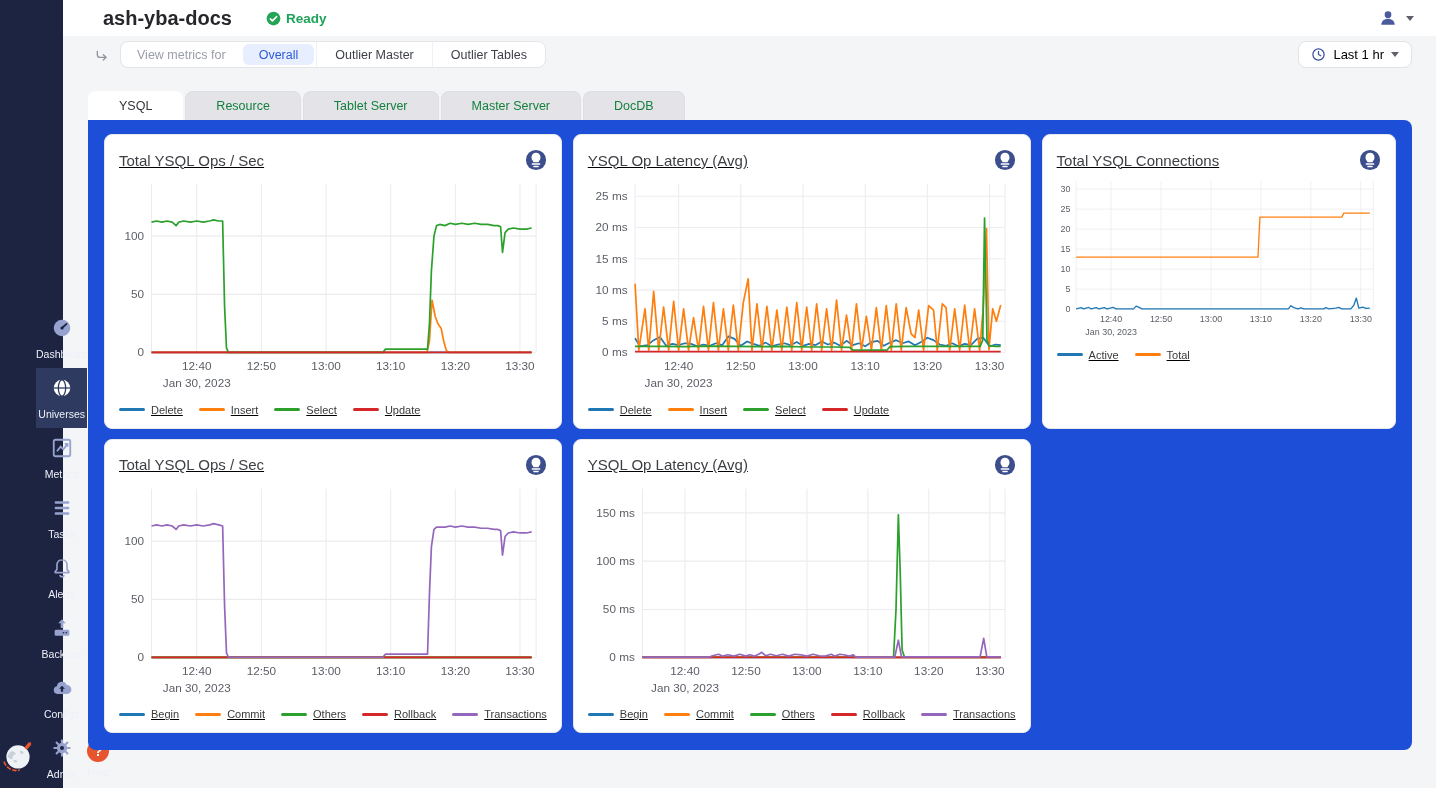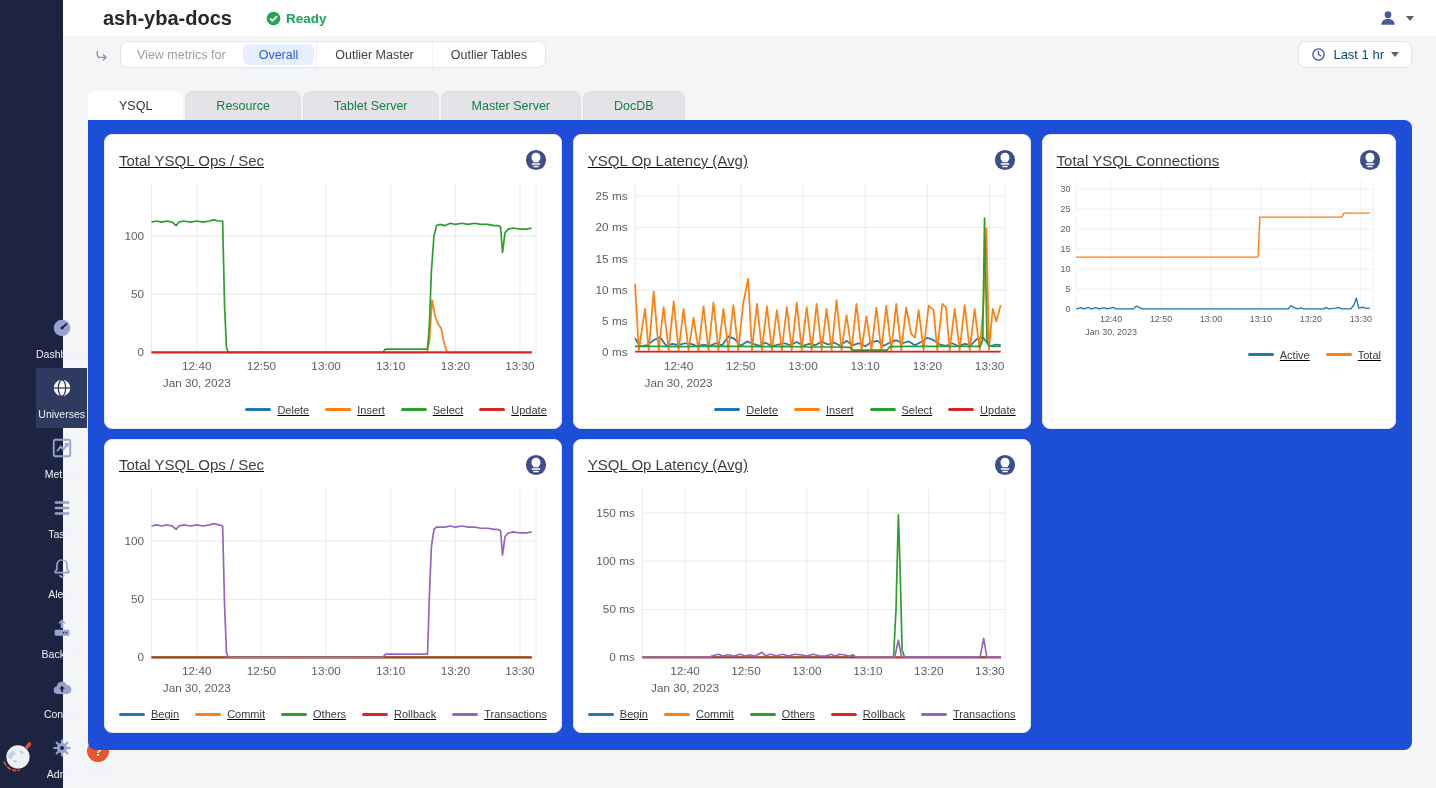--- a/index.html
+++ b/index.html
@@ -35,39 +35,39 @@
   
   .toolbar-row { display:flex; align-items:flex-start; padding:0 24px 0 31px; }
   .return-icon { margin-top:7px; }
   .view-tabs { display:flex; align-items:stretch; background:#fff; border:1px solid #e4e5e9;
     border-radius:8px; margin-left:10px; overflow:hidden; height:27px; }
   .view-label { font-size:12.5px; color:#9a9ea8; padding:6px 15px 0 16px; }
   .view-tab { border:none; background:transparent; font-size:12.5px; color:#3e4149;
     padding:0 18px; cursor:pointer; border-left:1px solid #f0f1f4; font-family:inherit; }
   .view-tab.active { background:#e7eeff; color:#2f5bd7; border-radius:6px; margin:2px 2px; padding:0 16px; border-left:none; }
   .time-range { margin-left:auto; display:flex; align-items:center; gap:7px; background:#fff;
-    border:1px solid #e2e3e7; border-radius:8px; padding:5px 12px; font-size:13px; color:#0c4a6e;
+    border:1px solid #e2e3e7; border-radius:8px; padding:5px 12px; font-size:13px; color:#000000;
     cursor:pointer; font-family:inherit; height:27px; }
 
   
   .metric-tabs { display:flex; margin:23px 24px 0 25px; position:relative;align-items:flex-end; }
   .metric-tab { border:1px solid #dedfe3; border-bottom:none; background:#e4e4e8; color:#15803d;
     font-size:12.5px; padding:7px 30px; border-radius:8px 8px 0 0; margin-right:2px; cursor:pointer; font-family:inherit; }
   .metric-tab.active { background:#ffffff; border-color:#ffffff; font-weight:normal; color:#33353a; }
 
   
   .panel { margin:0 24px 0 25px; background:#1d4ed8; border-radius:0 8px 8px 8px;
     padding:14px 16px 16px; min-height:630px;text-decoration:underline; }
   .charts-grid { display:grid; grid-template-columns:repeat(3,1fr); gap:10px 11px; }
   .chart-card { border:1px solid #e7e7ea; border-radius:8px; background:#fff; padding:12px 14px 8px; }
   .card-head { display:flex; align-items:center; justify-content:space-between; height:26px; }
   .card-title { font-size:15px; color:#3c3f44; }
   .chart-card svg.plot { width:100%; display:block; }
   svg.plot text { font-family:"Liberation Sans","DejaVu Sans",sans-serif; font-size:11px; fill:#5b5e66; }
-  .legend { display:flex; justify-content:flex-end; align-items:center; gap:16px; height:20px; }
+  .legend { display:flex; justify-content:flex-start; align-items:center; gap:16px; height:20px; }
   .lg-item { display:flex; align-items:center; gap:6px; font-size:11px; color:#3a3a3a; cursor:pointer; }
   .lg-line { width:26px; height:3px; border-radius:2px; display:inline-block; }
 </style>
 </head>
 <body>
 
 <div class="app">
 
   <aside class="sidebar">
     <div class="logo">

